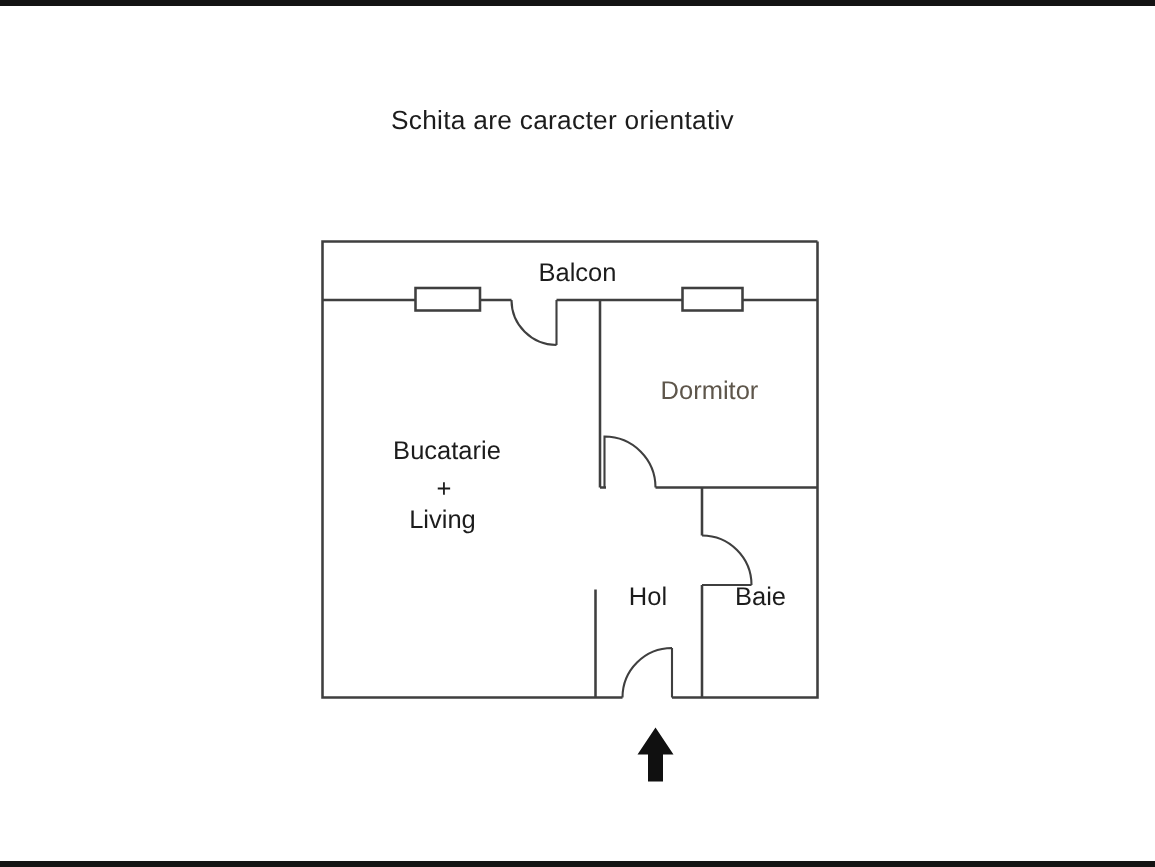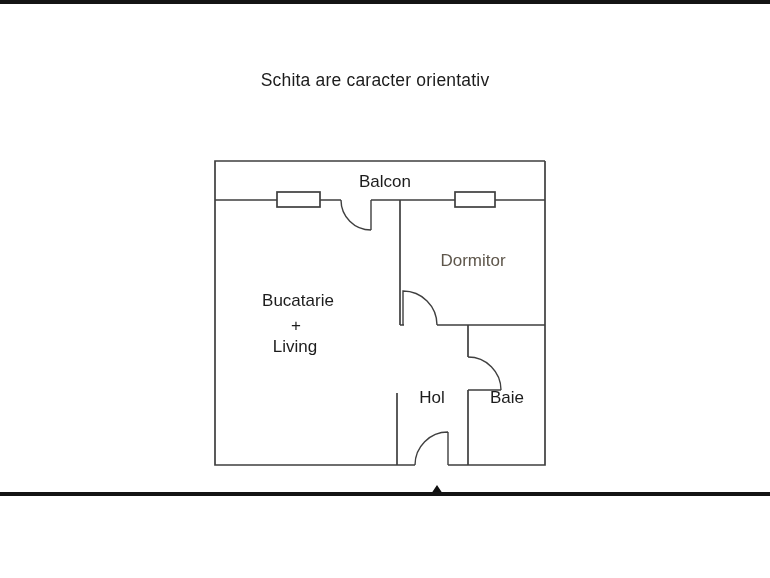--- a/index.html
+++ b/index.html
@@ -11,21 +11,21 @@
     --background:#ffffff;
   }
   html,body{margin:0;padding:0;}
   body{
     font-family:"Liberation Sans","DejaVu Sans",sans-serif;
     background:#ffffff;
   }
   .page{
     position:relative;
     width:770px;
-    height:496px;
+    height:578px;
     background:var(--background);
     overflow:hidden;
   }
   .frame{
     position:absolute;
     left:0;
     width:770px;
     height:4px;
     background:var(--frame);
   }

